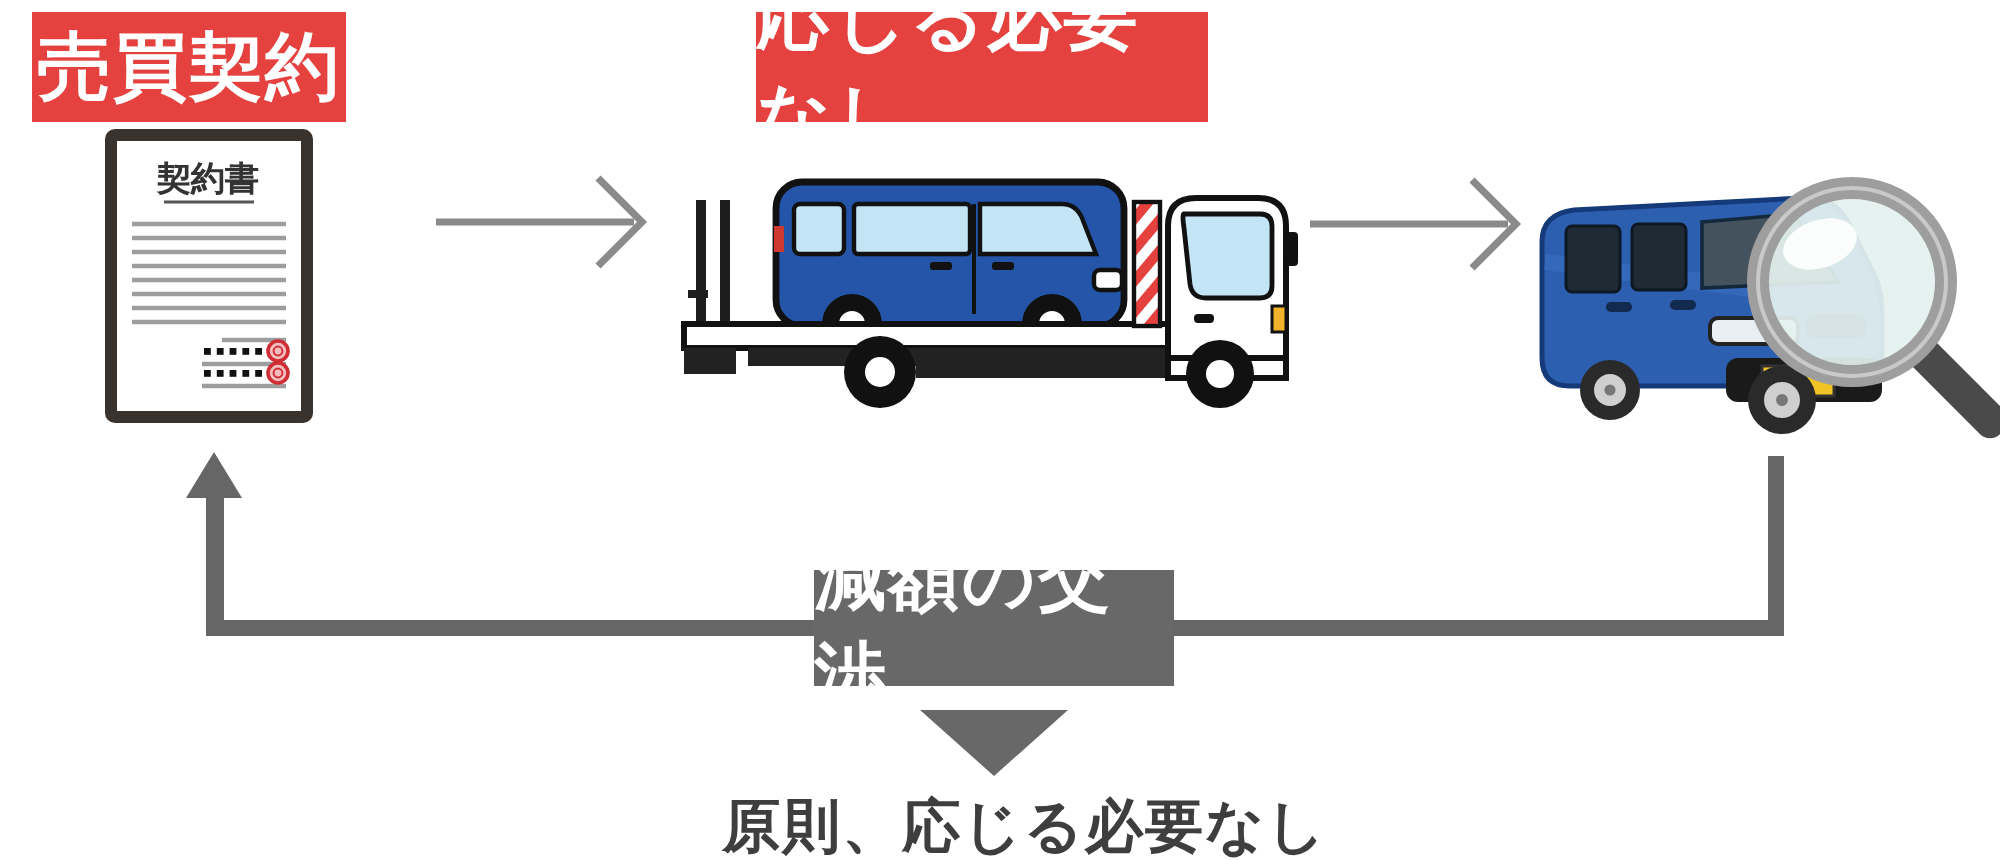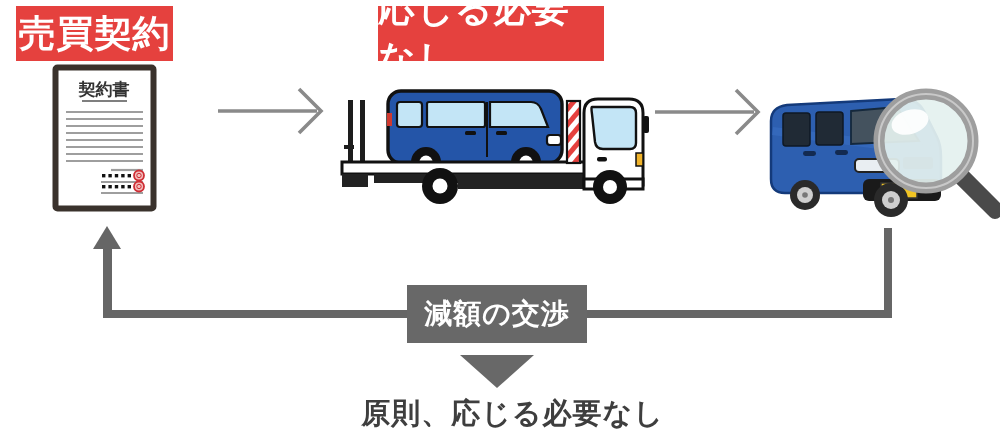--- a/index.html
+++ b/index.html
@@ -6,21 +6,21 @@
   #canvas{
     position:relative;width:1000px;height:430px;background:#fff;overflow:hidden;
     font-family:"Liberation Sans","DejaVu Sans",sans-serif;
   }
   .abs{position:absolute;}
   .step-box{
     background:#e5413e;color:#fff;font-weight:bold;font-size:37px;letter-spacing:1px;
     display:flex;align-items:center;justify-content:center;
   }
   .loop-box{
-    background:#686868;color:#fff;font-weight:bold;font-size:28px;letter-spacing:1px;
+    background:#686868;color:#fff;font-weight:bold;font-size:36px;letter-spacing:1px;
     display:flex;align-items:center;justify-content:center;z-index:3;
   }
   .loop-line{background:#666;z-index:1;}
   .arrowhead-up{
     width:0;height:0;z-index:2;
     border-left:14px solid transparent;border-right:14px solid transparent;
     border-bottom:23px solid #666;
   }
   .triangle-down{
     width:0;height:0;

